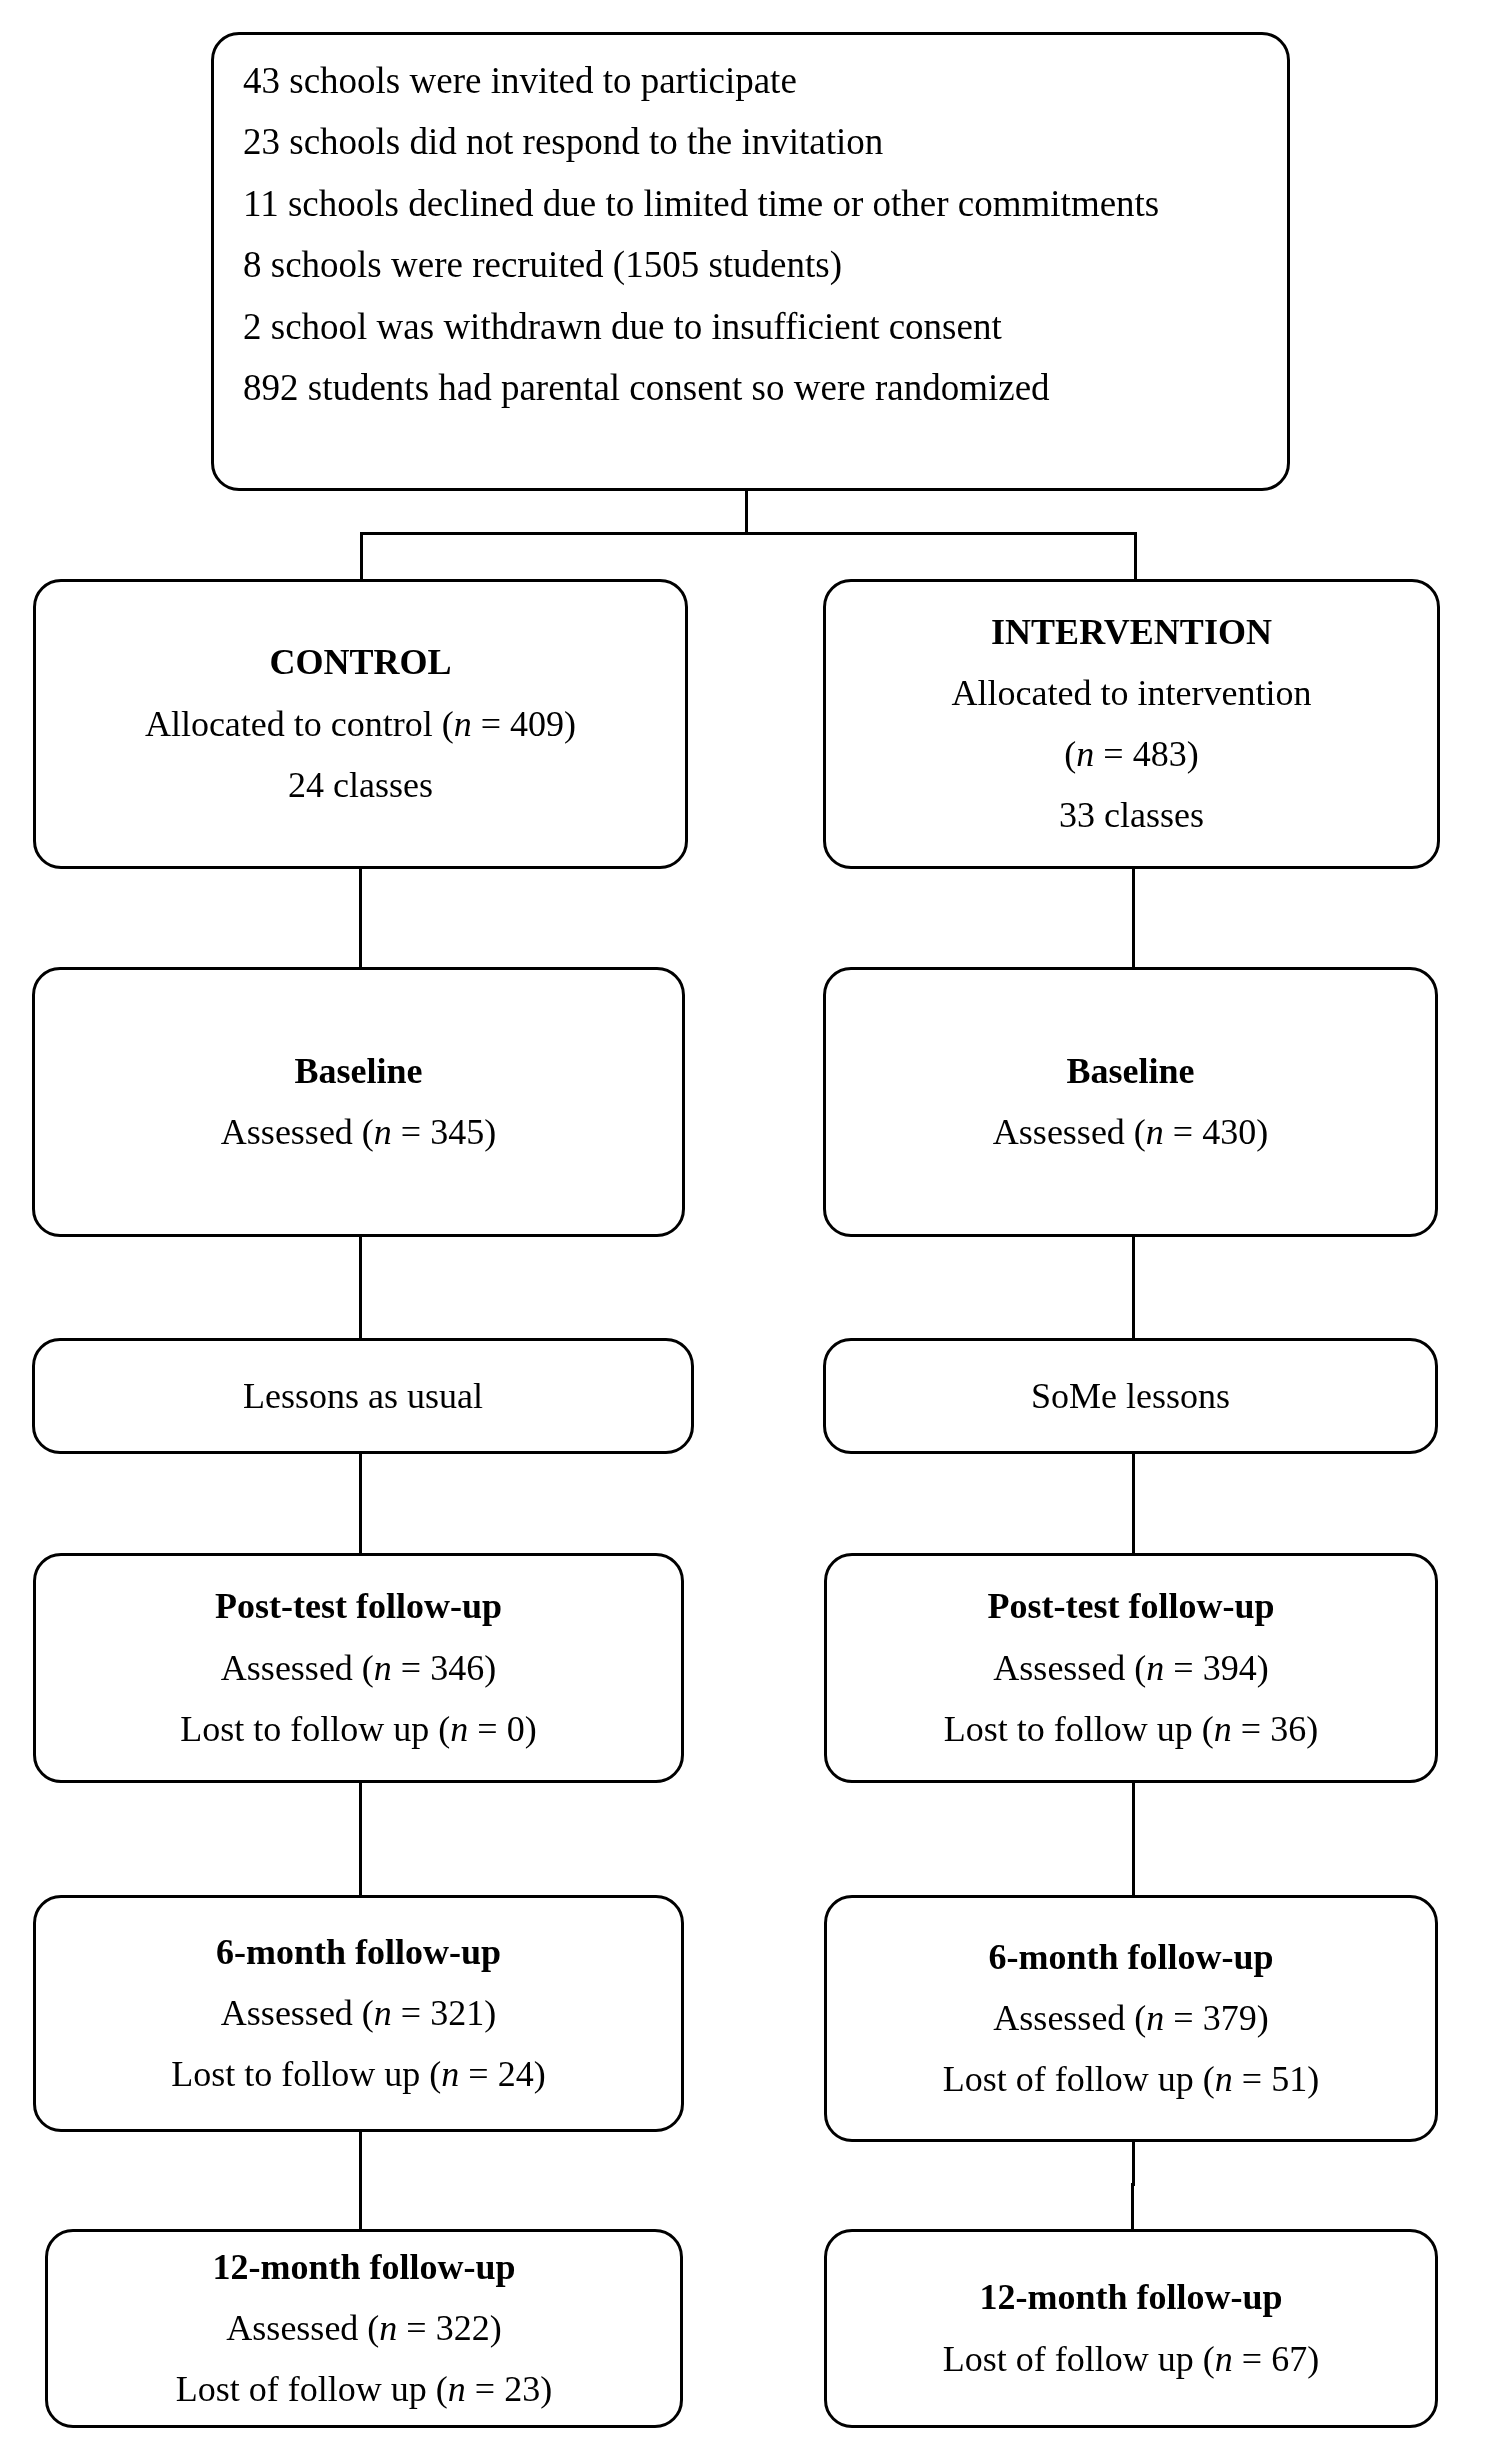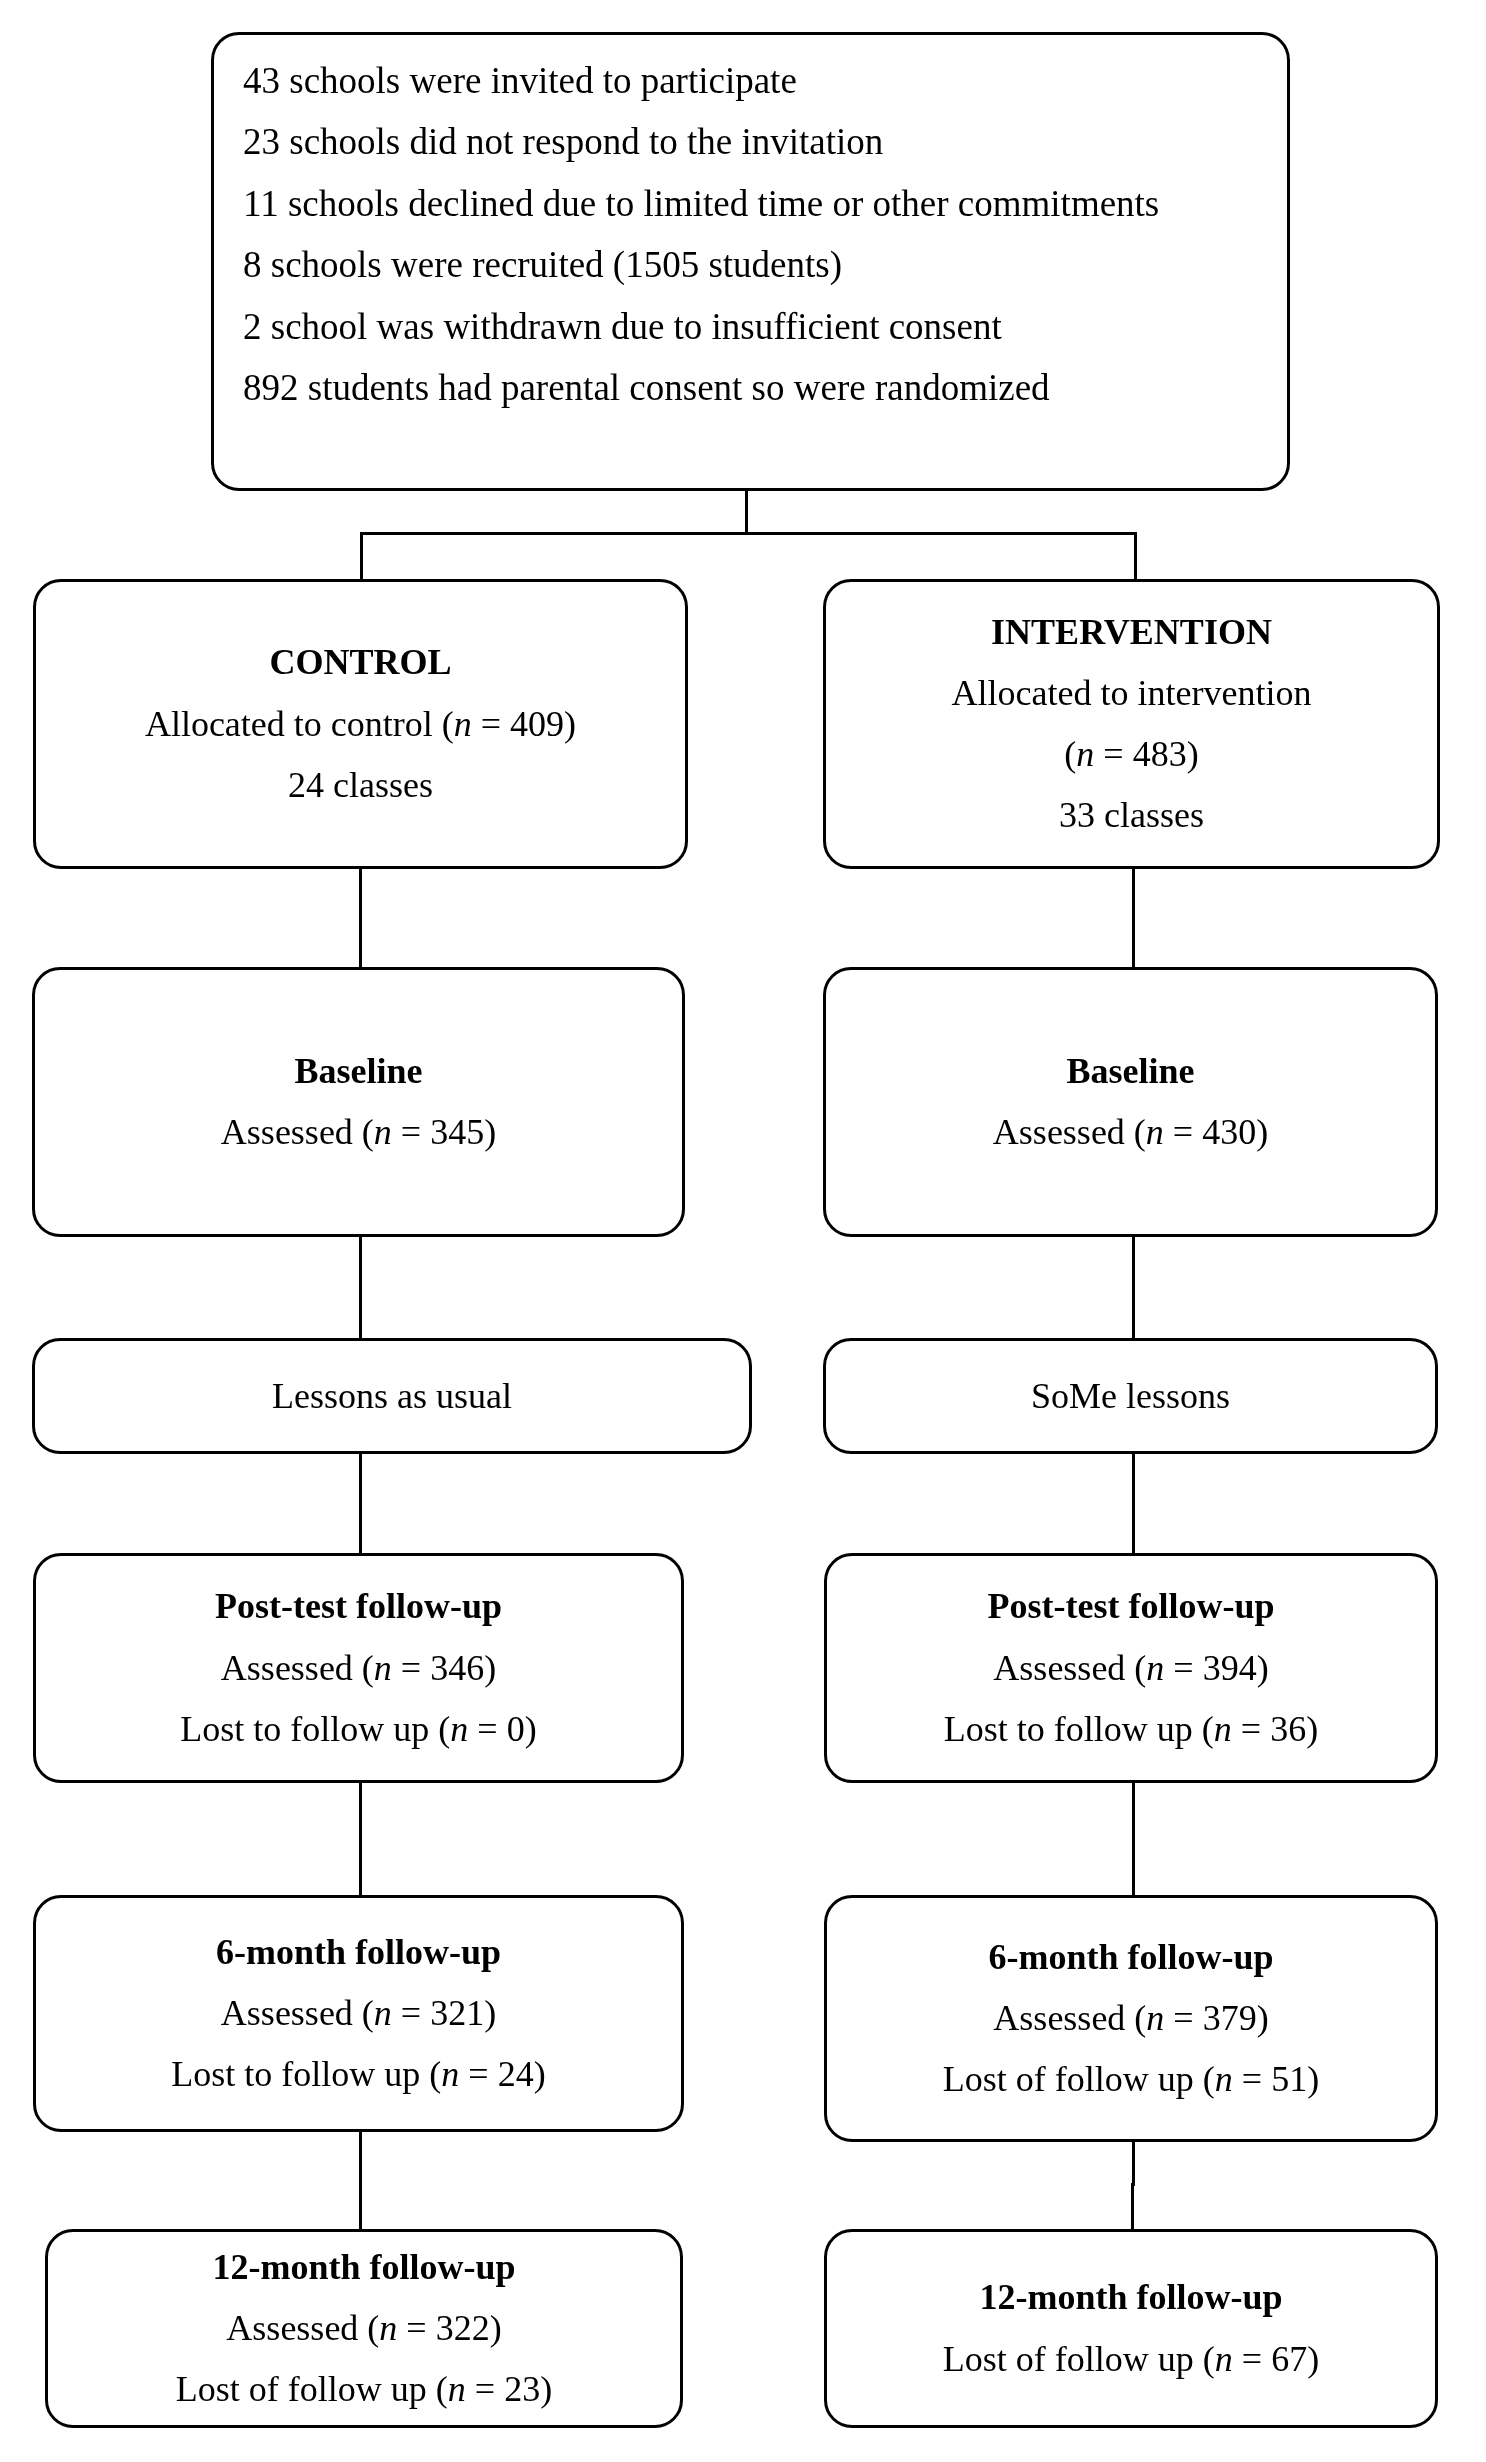--- a/index.html
+++ b/index.html
@@ -101,21 +101,21 @@
   </div>
 
   <div class="box stack-gap" style="left:823px; top:967px; width:615px; height:270px; padding:0 24px;">
     <span class="ln bold">Baseline</span>
     <span class="ln">Assessed (<span class="it">n</span>  = 430)</span>
   </div>
 
   <div class="line vline" style="left:359px; top:1237px; height:104px;"></div>
   <div class="line vline" style="left:1132px; top:1237px; height:104px;"></div>
 
-  <div class="box" style="left:32px; top:1338px; width:720px; height:116px; padding:8px 24px;">
+  <div class="box" style="left:32px; top:1338px; width:662px; height:116px; padding:8px 24px;">
     <span class="ln">Lessons as usual</span>
   </div>
 
   <div class="box" style="left:823px; top:1338px; width:615px; height:116px; padding:8px 24px;">
     <span class="ln">SoMe lessons</span>
   </div>
 
   <div class="line vline" style="left:359px; top:1454px; height:104px;"></div>
   <div class="line vline" style="left:1132px; top:1454px; height:104px;"></div>
 

